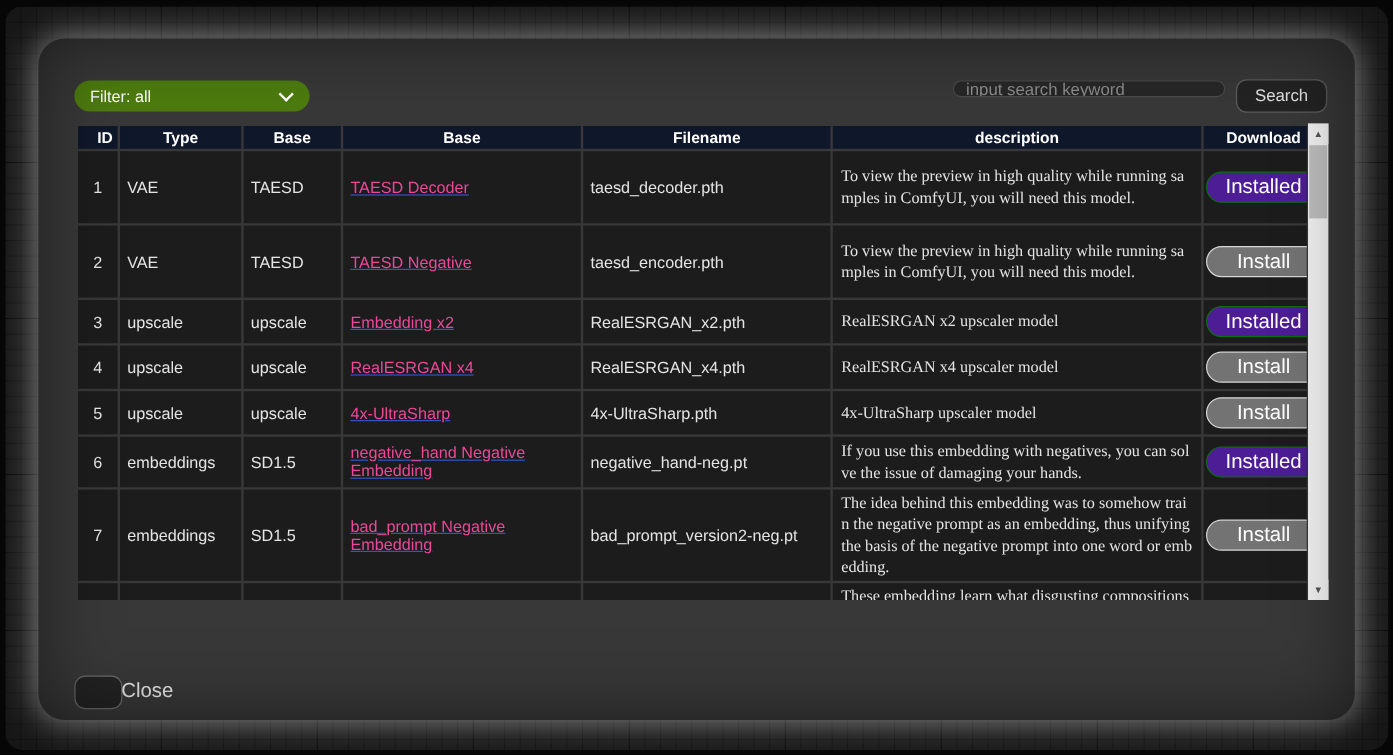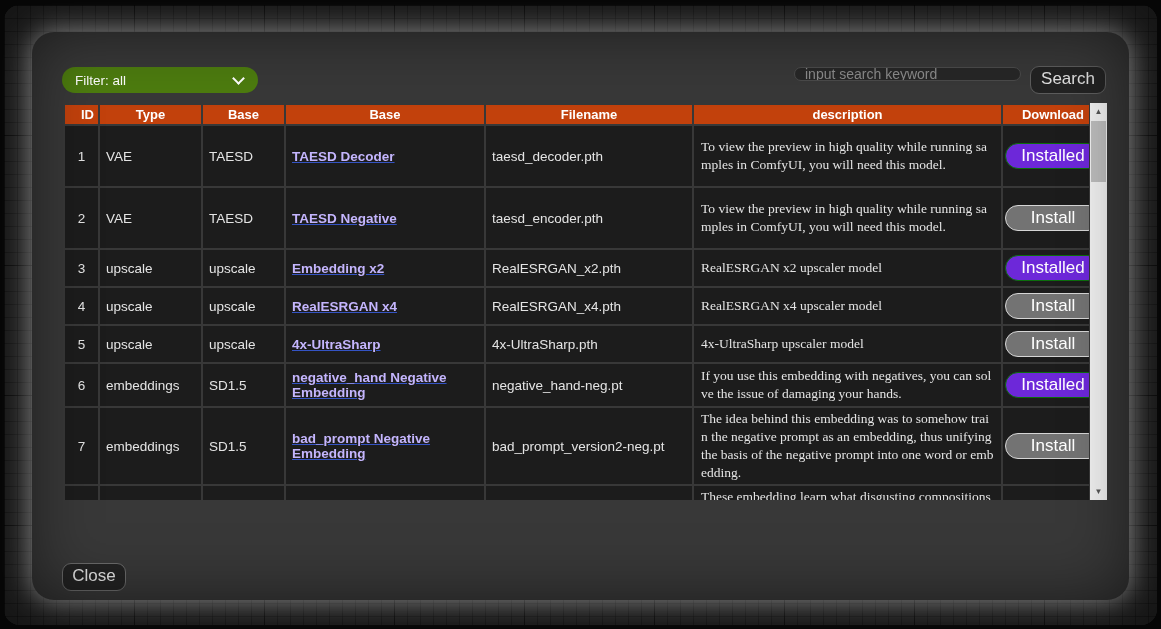--- a/index.html
+++ b/index.html
@@ -45,83 +45,84 @@
   .search-input{
     position:absolute;left:762px;top:35px;width:227px;height:14px;
     background:#272727;border:1px solid #4b4b4b;border-radius:10px;
     color:#ddd;font-size:14px;padding:0 10px;box-sizing:border-box;outline:none;
     font-family:"Liberation Sans","DejaVu Sans",sans-serif;
   }
   .search-input::placeholder{color:#8b8b8b;}
   .search-btn{
     position:absolute;left:998px;top:34px;width:76px;height:28px;
     background:#232323;border:1.5px solid #5d5d5d;border-radius:9px;
-    color:#e2e2e2;font-size:17px;line-height:24px;text-align:center;
+    color:#e2e2e2;font-size:14px;line-height:24px;text-align:center;
     cursor:pointer;box-sizing:border-box;
     font-family:"Liberation Sans","DejaVu Sans",sans-serif;
   }
   
   .table-wrap{
     position:absolute;left:31px;top:71px;width:1026px;height:397px;overflow:hidden;
   }
   table{
     width:1026px;table-layout:fixed;border-collapse:separate;border-spacing:2px;
   }
   th{
-    background:#c2410c;color:#fff;font-weight:bold;font-size:13px;
+    background:#0f172a;color:#fff;font-weight:bold;font-size:13px;
     padding:2px 16px;text-align:center;white-space:nowrap;overflow:hidden;
   }
   td{
     background:#1c1c1c;color:#e4e4e4;font-size:13.5px;
     padding:2px 6px;vertical-align:middle;overflow:hidden;
   }
   col.c-id{width:33px;}col.c-type{width:101px;}col.c-base{width:81px;}
   col.c-name{width:198px;}col.c-file{width:206px;}col.c-desc{width:307px;}
   col.c-dl{width:100px;}
   td.col-id{text-align:center;}
   td.col-desc{word-break:break-all;line-height:1.34;padding:2px 7px;font-family:Liberation Serif, serif;}
   td.col-dl{text-align:center;padding:2px 0;}
   tr.r-tall td{height:56px;}
   tr.r-short td{height:32px;}
   tr.r-med td{height:38px;}
   tr.r-big td{height:65px;}
   a.model-link{
-    color:#c4b5fd;font-weight:bold;font-size:13.5px;
+    color:#ec4899;font-weight:normal;font-size:13.5px;
     text-decoration:underline;text-decoration-color:#3453c4;cursor:pointer;
   }
   .btn-dl{
     display:inline-block;min-width:96px;height:26px;border-radius:13px;
     color:#fff;font-size:17px;line-height:24px;text-align:center;
     cursor:pointer;box-sizing:border-box;
     font-family:"Liberation Sans","DejaVu Sans",sans-serif;
   }
   .btn-install{background:#737373;border:1px solid #d6d6d6;}
-  .btn-installed{background:#6d28d9;border:1px solid #0c6e0c;}
+  .btn-installed{background:#4c1d95;border:1px solid #0c6e0c;}
   
   .scrollbar{
     position:absolute;left:1058px;top:71px;width:17px;height:397px;
     background:#f1f1f1;
   }
   .sb-arrow{
     position:absolute;left:0;width:17px;height:17px;background:#f1f1f1;
     color:#565656;font-size:8px;text-align:center;line-height:17px;cursor:pointer;
   }
   .sb-up{top:0;}
   .sb-down{bottom:0;}
   .sb-thumb{
     position:absolute;left:1px;top:18px;width:15px;height:61px;
     background:#bdbdbd;cursor:pointer;
   }
   
   .close-btn{
-    position:absolute;left:30px;top:531px;width:64px;height:28px;
+    position:absolute;left:30px;top:531px;width:40px;height:28px;
     background:#232323;border:1.5px solid #6b6b6b;border-radius:9px;
     color:#e8e8e8;font-size:17px;line-height:24px;text-align:center;
     cursor:pointer;box-sizing:border-box;
     font-family:"Liberation Sans","DejaVu Sans",sans-serif;
+    padding-left:38px;
   }
 </style>
 </head>
 <body>
 
 <div id="root">
   <div class="canvas"></div>
 
   <div class="modal">
 

